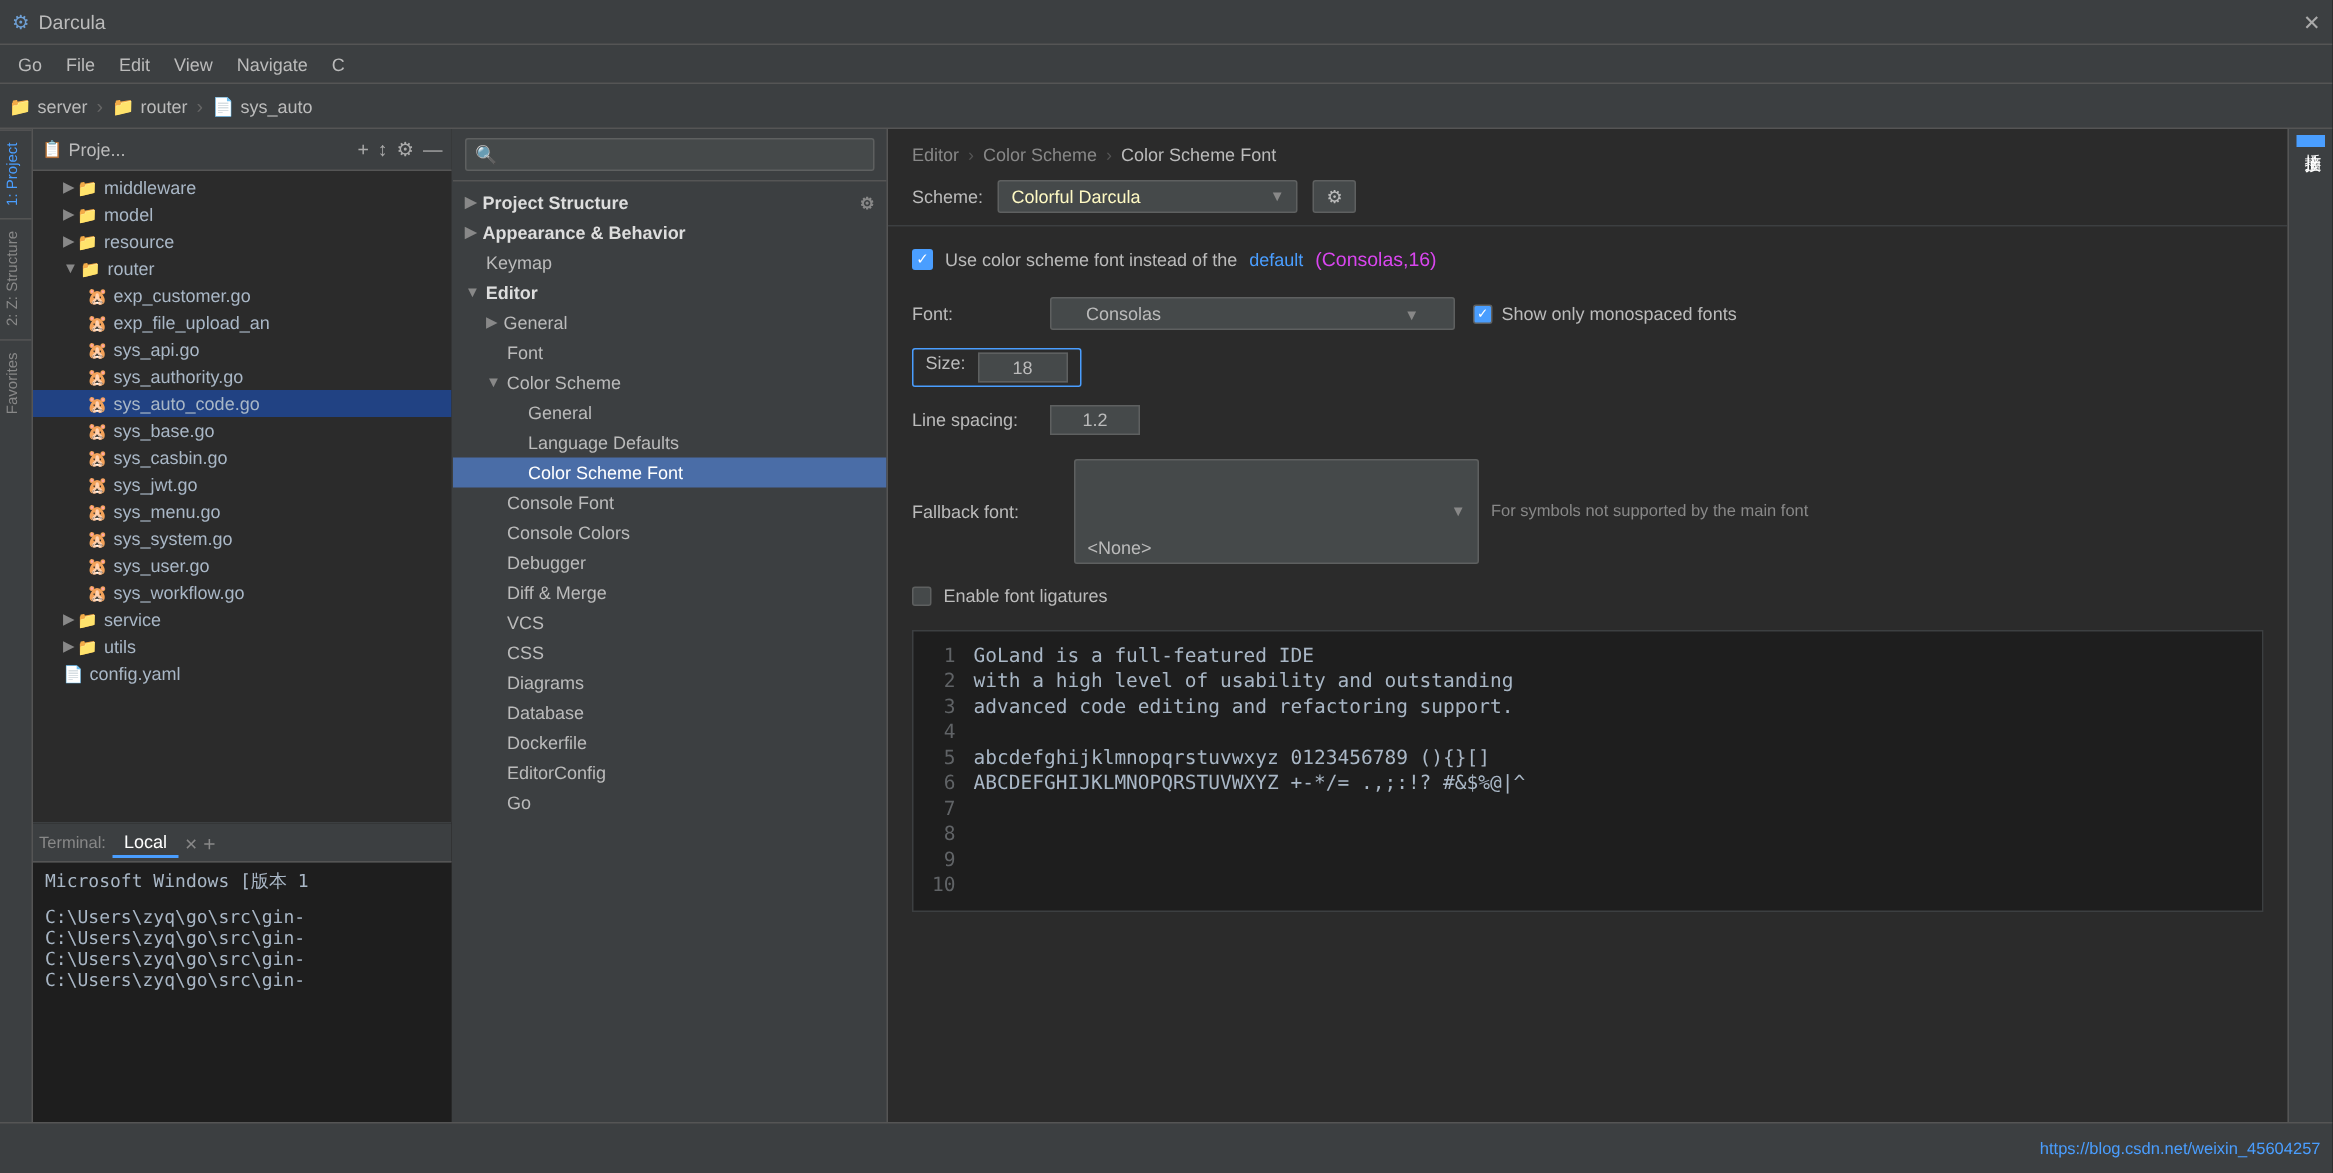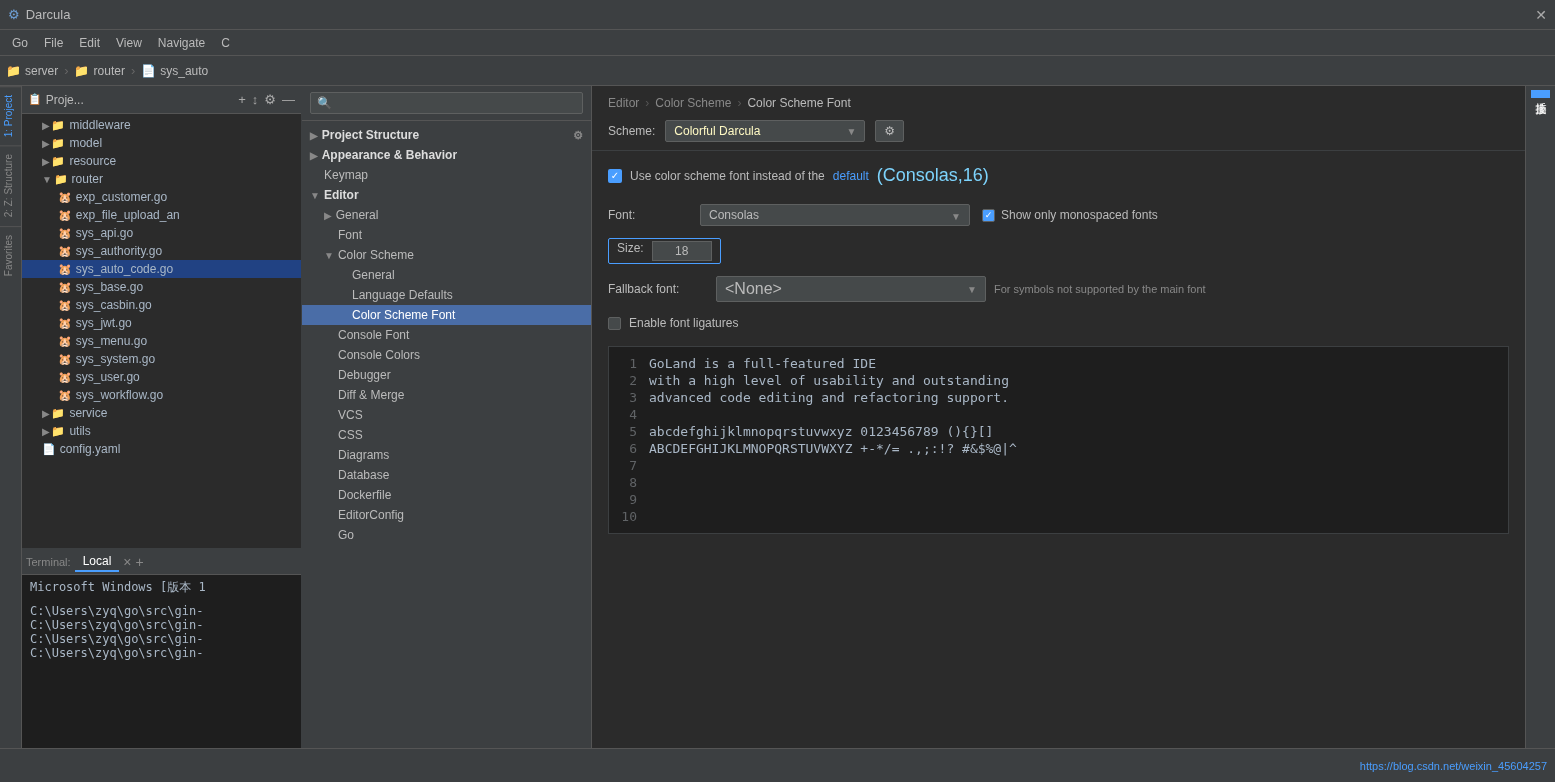--- a/index.html
+++ b/index.html
@@ -390,49 +390,53 @@
       </div>
 
       <div style="padding:14px 16px; flex:1;">
 
         <div style="display:flex; align-items:center; gap:8px; margin-bottom:18px;">
           <div style="width:14px; height:14px; border:2px solid #4a9eff; background:#4a9eff; display:flex; align-items:center; justify-content:center; cursor:pointer; border-radius:2px;">
             <span style="color:#fff; font-size:10px;">✓</span>
           </div>
           <span style="font-size:12px; color:#bbb;">Use color scheme font instead of the</span>
           <span style="font-size:12px; color:#4a9eff; cursor:pointer;">default</span>
-          <span style="font-size:18px; color:#7dd3fc;">(Consolas,16)</span>
+          <span style="font-size:13px; color:#d946ef;">(Consolas,16)</span>
         </div>
 
         <div style="display:flex; align-items:center; gap:12px; margin-bottom:12px;">
           <span style="color:#bbb; font-size:12px; min-width:80px;">Font:</span>
-          <div style="display:flex; align-items:flex-end; background:#45494a; border:1px solid #5e6060; border-radius:2px; padding:3px 8px; min-width:270px; cursor:pointer;">
+          <div style="display:flex; align-items:flex-end; background:#45494a; border:1px solid #5e6060; border-radius:2px; padding:3px 23px; min-width:270px; cursor:pointer;">
             <span style="color:#bbb; font-size:12px;">Consolas</span>
             <span style="margin-left:auto; color:#888; font-size:10px;">▼</span>
           </div>
           <div style="display:flex; align-items:center; gap:6px;">
             <div style="width:13px; height:13px; border:1px solid #5e6060; background:#4a9eff; display:flex; align-items:center; justify-content:center; cursor:pointer; border-radius:2px;">
               <span style="color:#fff; font-size:9px;">✓</span>
             </div>
             <span style="font-size:12px; color:#bbb;">Show only monospaced fonts</span>
           </div>
         </div>
 
         <div style="display:flex; align-items:center; gap:12px; margin-bottom:12px;">
           <div style="display:flex; align-items:flex-start; border:1px solid #4a9eff; border-radius:2px; padding:2px 8px; gap:8px;">
             <span style="color:#bbb; font-size:12px;">Size:</span>
             <input type="text" value="18" style="background: rgb(69, 73, 74); border: 1px solid rgb(94, 96, 96); color: rgb(187, 187, 187); padding: 2px 6px; font-size: 12px; width: 60px; text-align: center; outline: none;">
           </div>
         </div>
 
+        <div style="display:flex; align-items:center; gap:12px; margin-bottom:16px;">
+          <span style="color:#bbb; font-size:12px; min-width:80px;">Line spacing:</span>
+          <input type="text" value="1.2" style="background: rgb(69, 73, 74); border: 1px solid rgb(94, 96, 96); color: rgb(187, 187, 187); padding: 2px 6px; font-size: 12px; width: 60px; text-align: center; outline: none;">
+        </div>
 
         <div style="display:flex; align-items:center; gap:8px; margin-bottom:14px;">
           <span style="color:#bbb; font-size:12px; min-width:100px;">Fallback font:</span>
           <div style="display:flex; align-items:center; background:#45494a; border:1px solid #5e6060; border-radius:2px; padding:3px 8px; min-width:270px; cursor:pointer;">
-            <span style="color:#bbb; font-size:16px;">&lt;None&gt;</span>
+            <span style="color:#bbb; font-size:12px;margin-top:48px;">&lt;None&gt;</span>
             <span style="margin-left:auto; color:#888; font-size:10px;">▼</span>
           </div>
           <span style="font-size:11px; color:#888;">For symbols not supported by the main font</span>
         </div>
 
         <div style="display:flex; align-items:center; gap:8px; margin-bottom:16px;">
           <div style="width:13px; height:13px; border:1px solid #5e6060; background:#45494a; display:flex; align-items:center; justify-content:center; cursor:pointer; border-radius:2px;"></div>
           <span style="font-size:12px; color:#bbb;">Enable font ligatures</span>
         </div>
 

